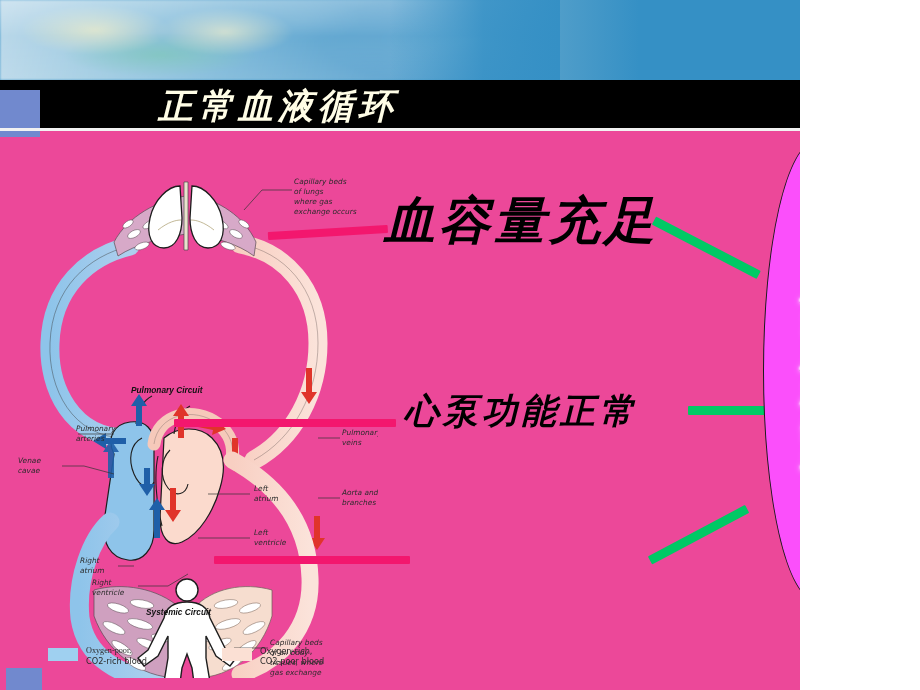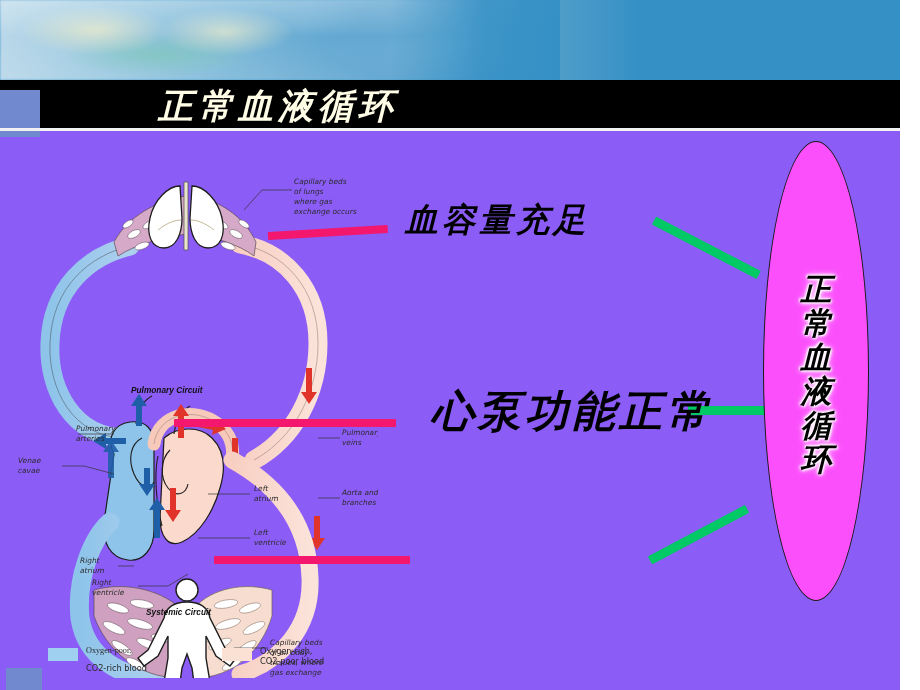--- a/index.html
+++ b/index.html
@@ -1,21 +1,21 @@
 <!DOCTYPE html>
 <html><head>
 <meta charset="utf-8">
 <style>
   html,body{margin:0;padding:0;}
   body{
     width:920px;height:690px;background:#ffffff;overflow:hidden;
     font-family:"Liberation Sans","DejaVu Sans",sans-serif;
     position:relative;
   }
-  #slide{position:absolute;left:0;top:0;width:900px;height:690px;background:#8b5cf6;overflow:hidden;}
+  #slide{position:absolute;left:0;top:0;width:800px;height:690px;background:#ec4899;overflow:hidden;}
 
   
   .banner{position:absolute;left:0;top:0;width:920px;height:80px;overflow:hidden;
           background:#3590c5;}
   .banner .photo{position:absolute;left:0;top:0;width:560px;height:80px;overflow:hidden;}
   .banner .photo .bg{position:absolute;left:0;top:0;width:560px;height:80px;
      background:
        radial-gradient(ellipse 120px 40px at 95px 30px, rgba(238,236,200,.75), rgba(238,236,200,0) 62%),
        radial-gradient(ellipse 110px 38px at 225px 32px, rgba(240,238,205,.7), rgba(240,238,205,0) 62%),
        radial-gradient(ellipse 150px 34px at 160px 55px, rgba(122,196,186,.8), rgba(122,196,186,0) 65%),
@@ -58,22 +58,22 @@
   
   .gline{position:absolute;background:#00c965;height:9px;border-radius:1px;}
   #gline1{left:654px;top:216px;width:118px;transform:rotate(27.5deg);transform-origin:left center;}
   #gline2{left:688px;top:406px;width:86px;height:9px;}
   #gline3{left:650px;top:556px;width:110px;transform:rotate(-28deg);transform-origin:left center;}
 
   
   .clabel{position:absolute;color:#000;white-space:nowrap;
       font-family:"DejaVu Serif","Liberation Serif",serif;
       font-weight:bold;font-style:italic;letter-spacing:4px;}
-  #clabel1{left:405px;top:196px;font-size:33px;line-height:48px;}
-  #clabel2{left:404px;top:389px;font-size:43px;line-height:44px;margin-left:27px;}
+  #clabel1{left:384px;top:196px;font-size:51px;line-height:48px;}
+  #clabel2{left:404px;top:389px;font-size:35px;line-height:44px;}
   #clabel3{left:424px;top:531px;font-size:35px;line-height:44px;}
 
   
   .oval{position:absolute;left:763px;top:141px;width:106px;height:460px;
       background:#fb4ffb;border:1.6px solid #1a1a1a;border-radius:50% / 50%;
       box-sizing:border-box;}
   .oval-text{position:absolute;left:763px;top:272px;width:106px;
       text-align:center;color:#000;
       font-family:"DejaVu Serif","Liberation Serif",serif;
       font-weight:bold;font-style:italic;font-size:31px;line-height:34px;
@@ -285,21 +285,21 @@
         <rect x="30" y="508" width="0" height="0" fill="none"></rect>
       </g>
     </svg>
   </div>
 
   <div style="position:absolute;left:18px;top:678px;width:0;height:0;"></div>
 
   <div style="position:absolute;left:48px;top:646px;width:310px;height:34px;">
     <div style="position:absolute;left:0;top:2px;width:30px;height:13px;background:#9fd0f0;"></div>
     <div style="position:absolute;left:38px;top:0px;font-size:8.2px;color:#2b2b2b;line-height:10px;font-family:Liberation Serif, serif;">Oxygen-poor,</div>
-    <div style="position:absolute;left:38px;top:10px;font-size:8.2px;color:#2b2b2b;line-height:10px;font-family:'DejaVu Sans',sans-serif;margin-top:7px;">CO2-rich blood</div>
+    <div style="position:absolute;left:38px;top:10px;font-size:8.2px;color:#2b2b2b;line-height:10px;font-family:'DejaVu Sans',sans-serif;">CO2-rich blood</div>
 
     <div style="position:absolute;left:174px;top:2px;width:30px;height:13px;background:#fbe0d4;"></div>
     <div style="position:absolute;left:212px;top:0px;font-size:8.2px;color:#2b2b2b;line-height:10px;font-family:'DejaVu Sans',sans-serif;text-align:center;">Oxygen-rich,</div>
     <div style="position:absolute;left:212px;top:10px;font-size:8.2px;color:#2b2b2b;line-height:10px;font-family:'DejaVu Sans',sans-serif;">CO2-poor blood</div>
   </div>
 
   <div class="cline" id="cline1"></div>
   <div class="cline" id="cline2"></div>
   <div class="cline" id="cline3"></div>
 

